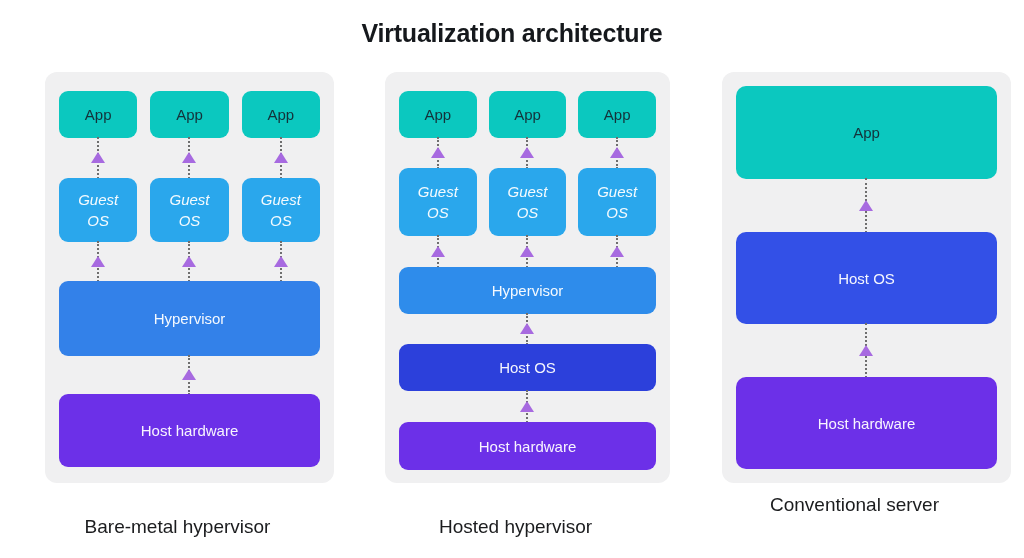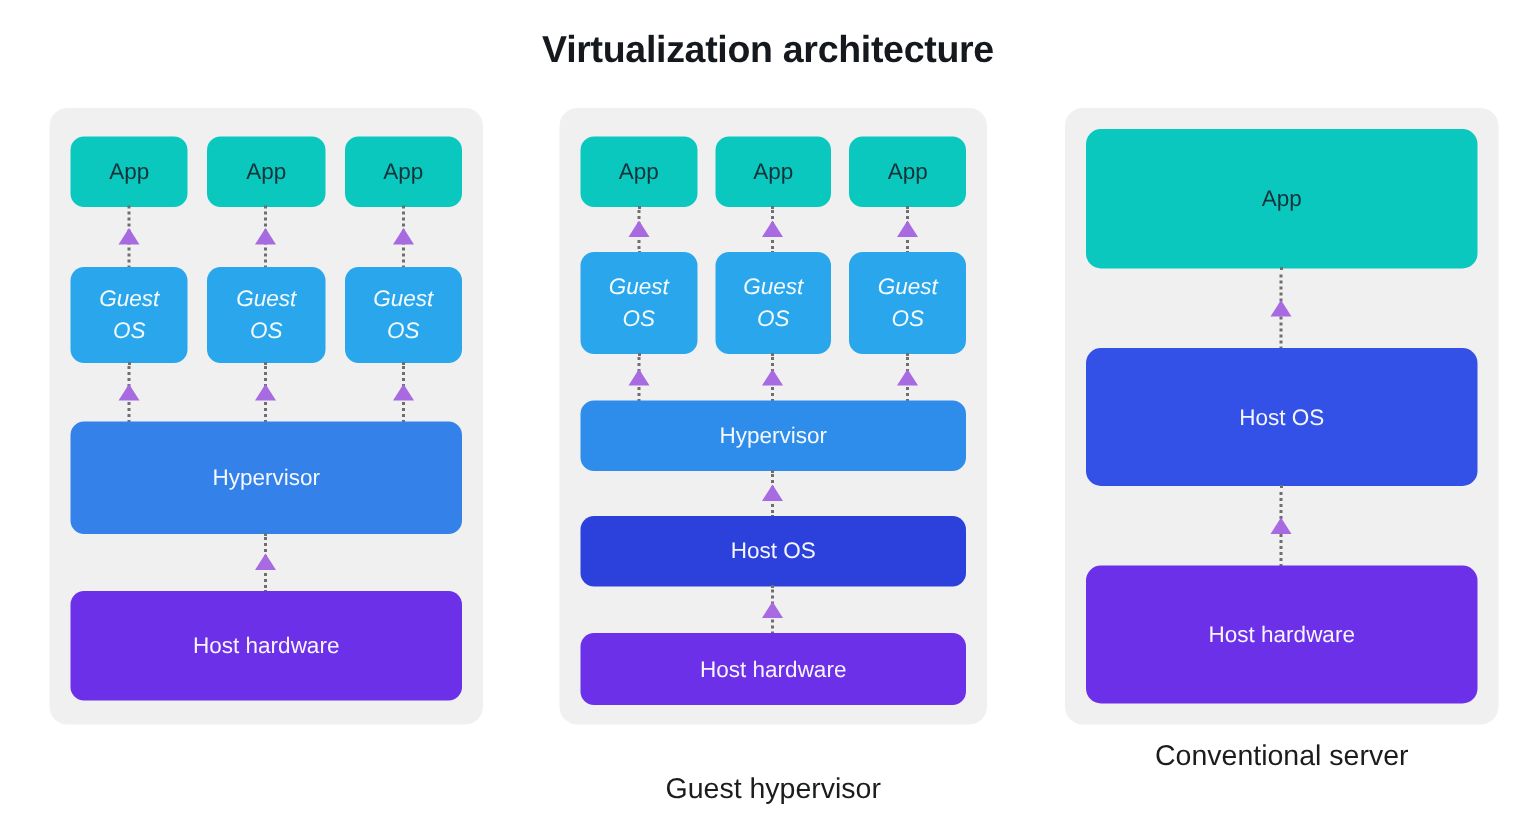--- a/index.html
+++ b/index.html
@@ -20,20 +20,21 @@
     font-weight: 700;
     color: #15181c;
     letter-spacing: -0.2px;
   }
   .panel {
     position: absolute;
     top: 72px;
     height: 411px;
     background: var(--panel-background, #f0f0f1);
     border-radius: 12px;
+    margin-left: 12px;
   }
   #panel1 { left: 33px;  width: 289px; }
   #panel2 { left: 373px; width: 285px; }
   #panel3 { left: 710px; width: 289px; }
 
   .row {
     position: absolute;
     left: 14px; right: 14px;
     display: flex;
   }
@@ -227,16 +228,17 @@
         <div class="head"></div>
       </div>
     <div class="box hostos3 full" id="p3-hostos">Host OS</div>
     <div class="arrow p3-b p3-xc">
         <div class="line"></div>
         <div class="head"></div>
       </div>
     <div class="box hw full" id="p3-hw">Host hardware</div>
   </div>
 
-  <div class="caption" id="caption2">Guest hypervisor</div>
+  <div class="caption" id="caption1">Bare-metal hypervisor</div>
+  <div class="caption" id="caption2">Hosted hypervisor</div>
   <div class="caption" id="caption3">Conventional server</div>
 
 </div>
 
 </body></html>

